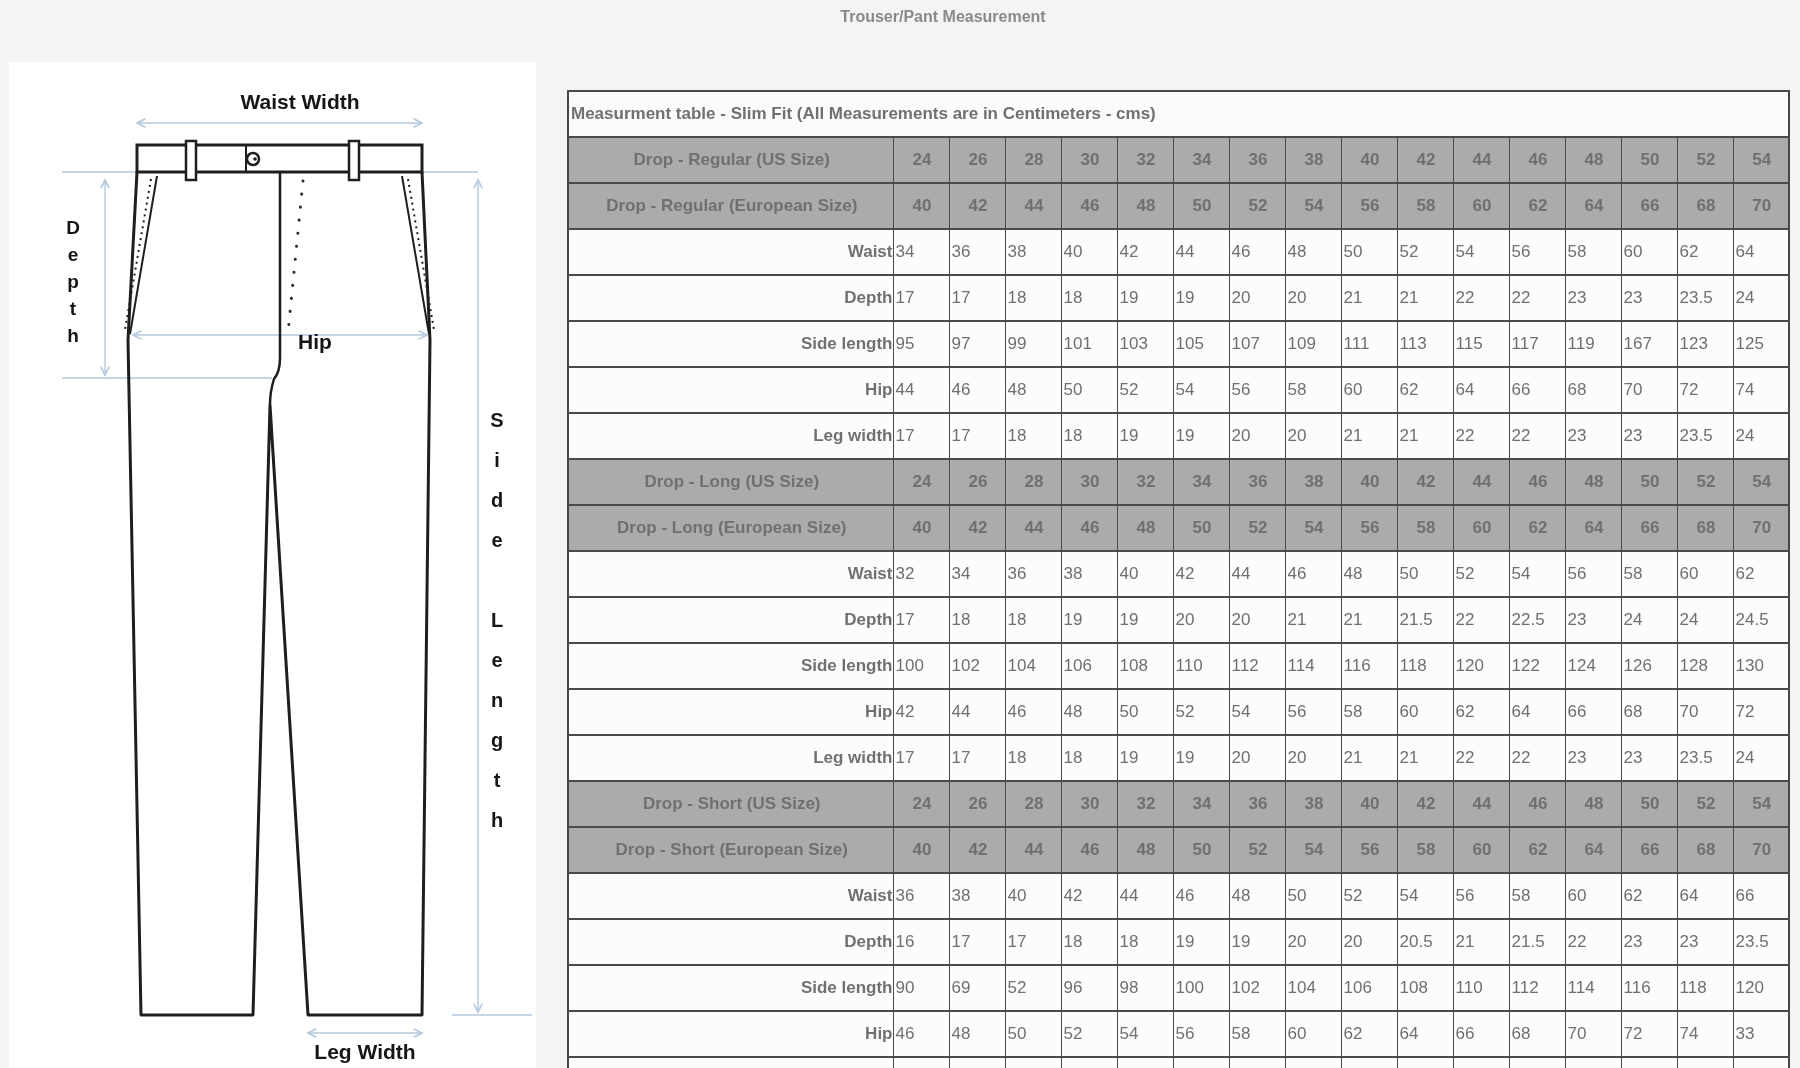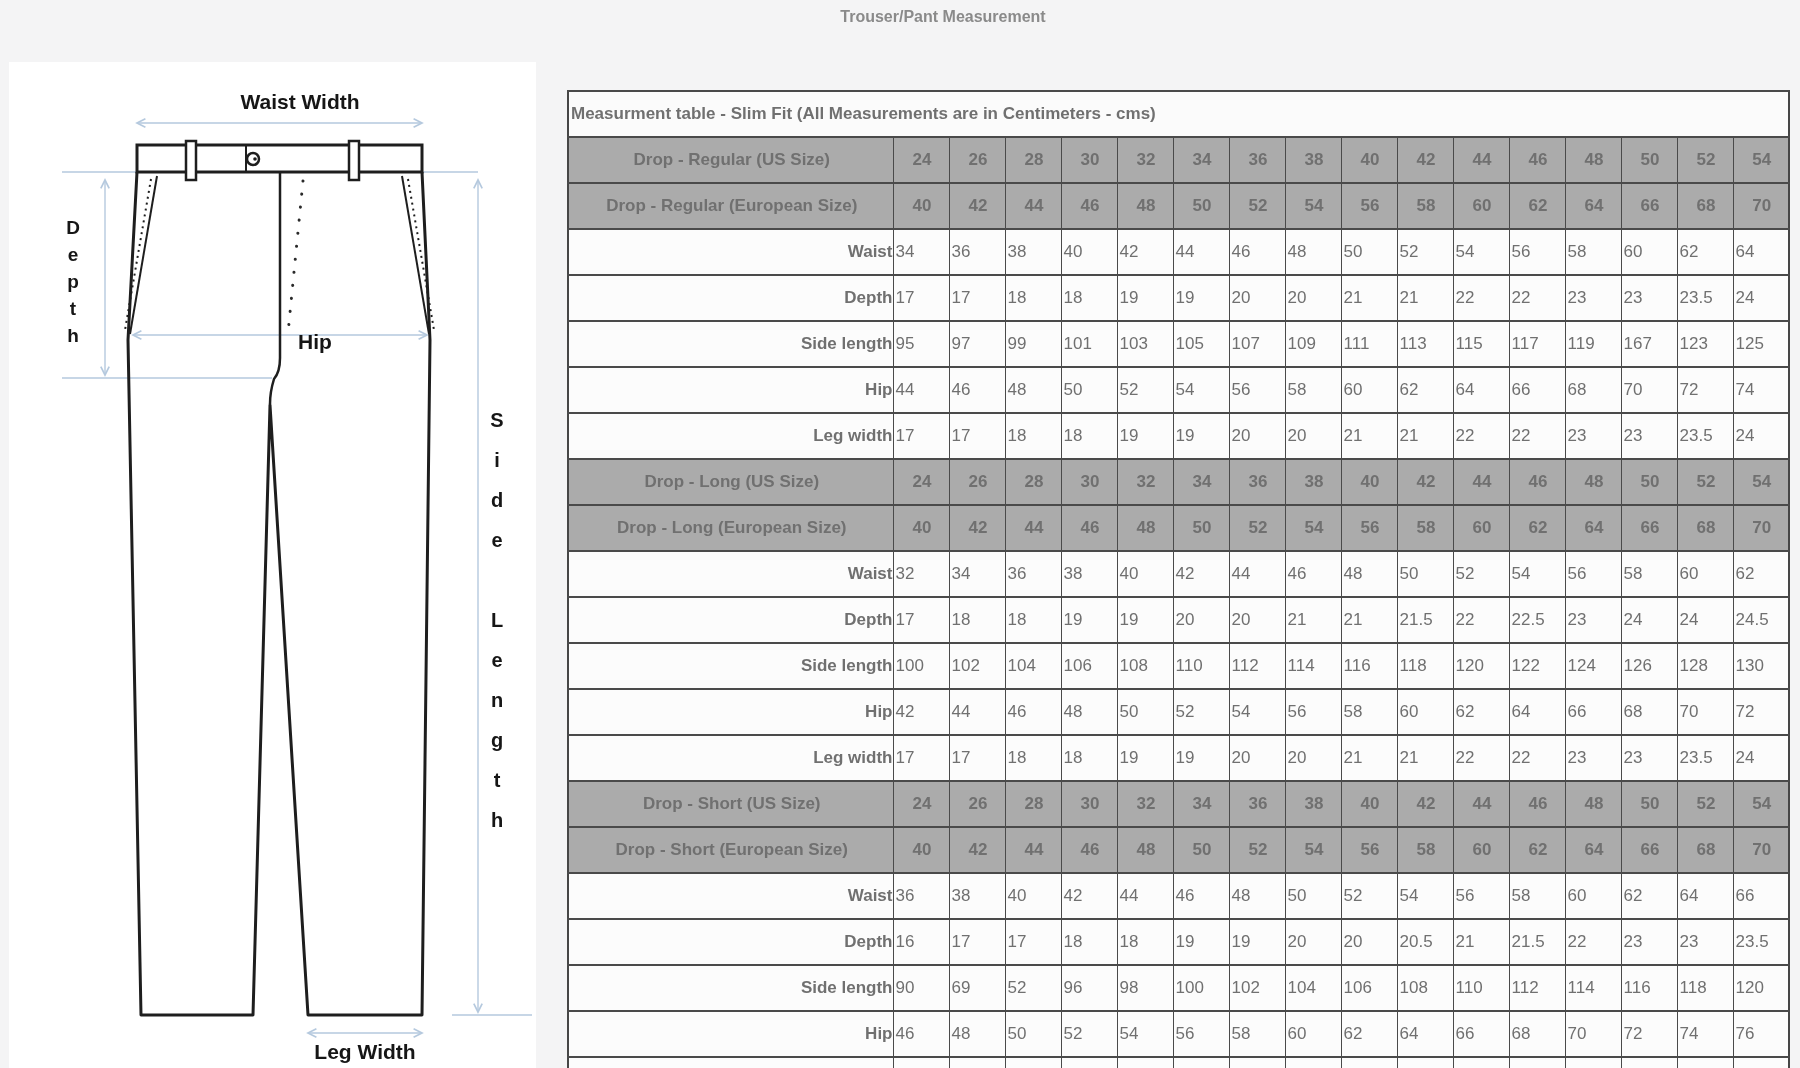--- a/index.html
+++ b/index.html
@@ -505,21 +505,21 @@
         <td>56</td>
         <td>58</td>
         <td>60</td>
         <td>62</td>
         <td>64</td>
         <td>66</td>
         <td>68</td>
         <td>70</td>
         <td>72</td>
         <td>74</td>
-        <td>76</td>
+        <td>33</td>
       </tr>
       <tr>
         <td class="c-lbl">Leg width</td>
         <td>17</td>
         <td>17</td>
         <td>18</td>
         <td>18</td>
         <td>19</td>
         <td>19</td>
         <td>20</td>

